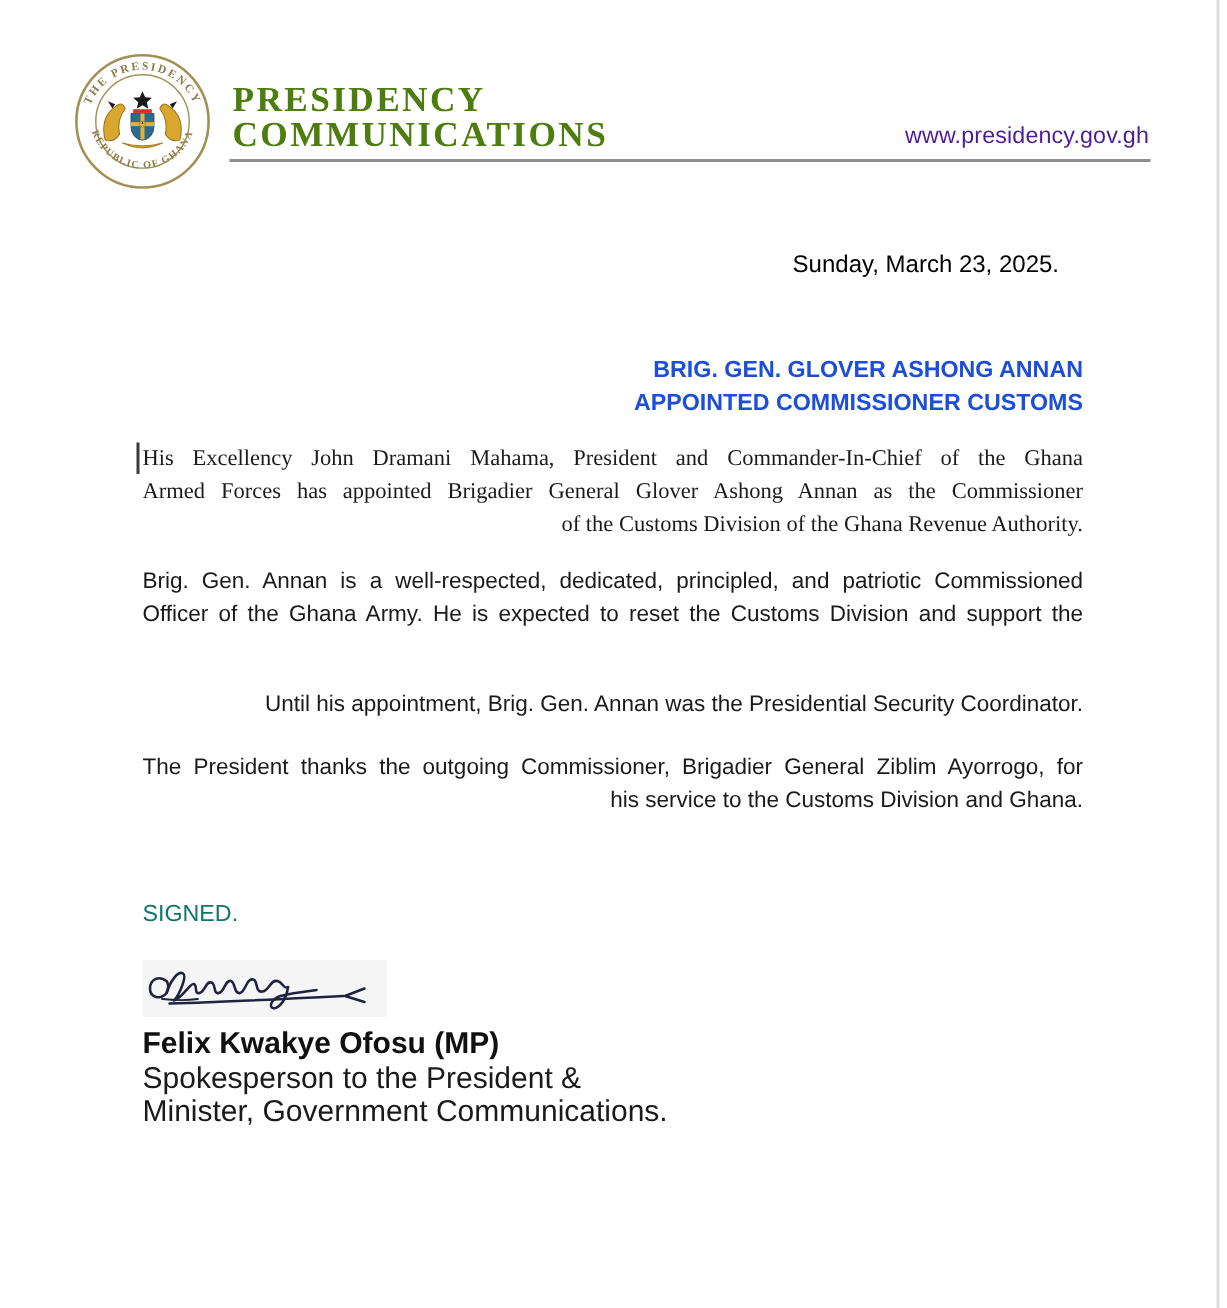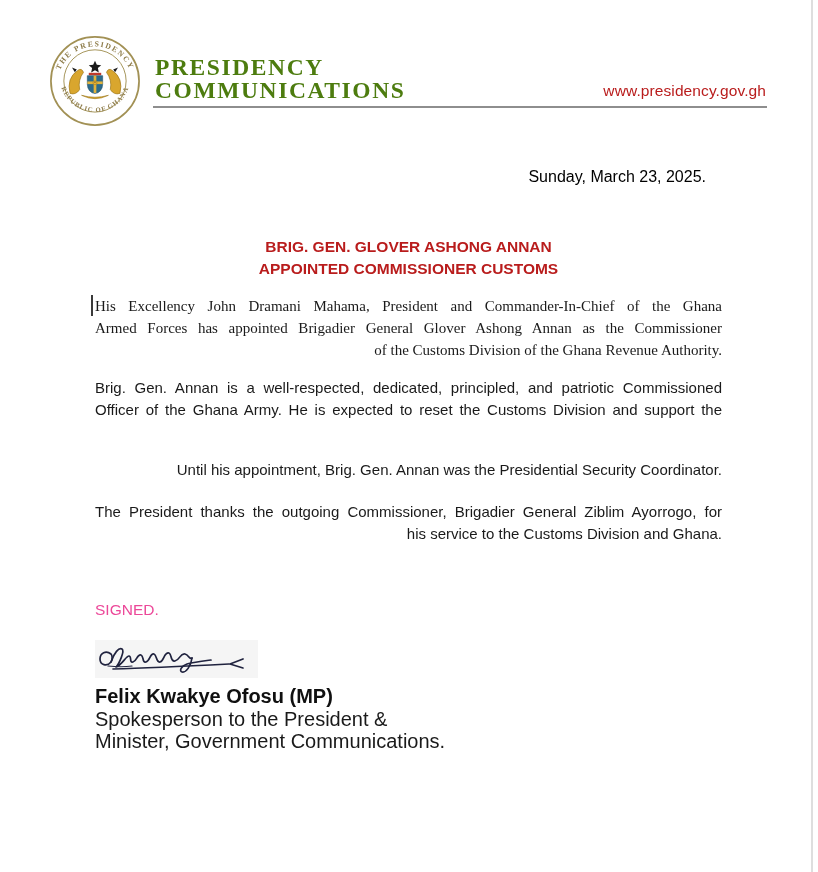--- a/index.html
+++ b/index.html
@@ -11,37 +11,37 @@
 
   
   .seal { position:absolute; left:49px; top:34px; width:92px; height:98px; }
   .brand {
     position:absolute; left:155px; top:56px;
     font-family:"Liberation Serif", serif; font-weight:bold;
     font-size:23.5px; line-height:23px; letter-spacing:1.6px; color:#4d7c0f;
   }
   .website {
     position:absolute; right:52px; top:82px;
-    font-size:15.5px; color:#b91c1c; letter-spacing:0.1px;
+    font-size:15.5px; color:#4c1d95; letter-spacing:0.1px;
   }
   .header-rule { position:absolute; left:153px; top:106px; width:614px; height:2px; background:#8e8e8e; }
 
   
   .dateline { position:absolute; right:112px; top:168px; font-size:16px; color:#000000; }
   .doc-title {
     position:absolute; left:95px; top:236px; width:627px;
-    text-align:center; font-weight:bold; font-size:15.5px; line-height:21.5px; color:#b91c1c;
+    text-align:right; font-weight:bold; font-size:15.5px; line-height:21.5px; color:#1d4ed8;
   }
   .para { position:absolute; left:95px; width:627px; font-size:15px; line-height:22px; color:#1a1a1a; }
   .p1 { top:295px;font-family:Liberation Serif, serif; } .p2 { top:377px; } .p3 { top:459px; } .p4 { top:501px; }
   .jl { text-align:justify; text-align-last:justify; white-space:nowrap; overflow:hidden; }
   .ll { text-align:right; white-space:nowrap; }
   .caret { position:absolute; left:91px; top:295px; width:2px; height:21px; background:#3a3a3a; }
 
-  .signed { position:absolute; left:95px; top:601px; font-size:15.5px; color:#ec4899; }
+  .signed { position:absolute; left:95px; top:601px; font-size:15.5px; color:#0f766e; }
 
   .signature-box {
     position:absolute; left:95px; top:640px; width:163px; height:38px;
     background:#f5f5f5;
   }
   .signature-box svg { display:block; width:163px; height:38px; }
 
   .signatory { position:absolute; left:95px; top:685px; font-size:20px; line-height:22.5px; color:#1a1a1a; }
   .signatory .name { font-weight:bold; color:#101010; }
 </style>

